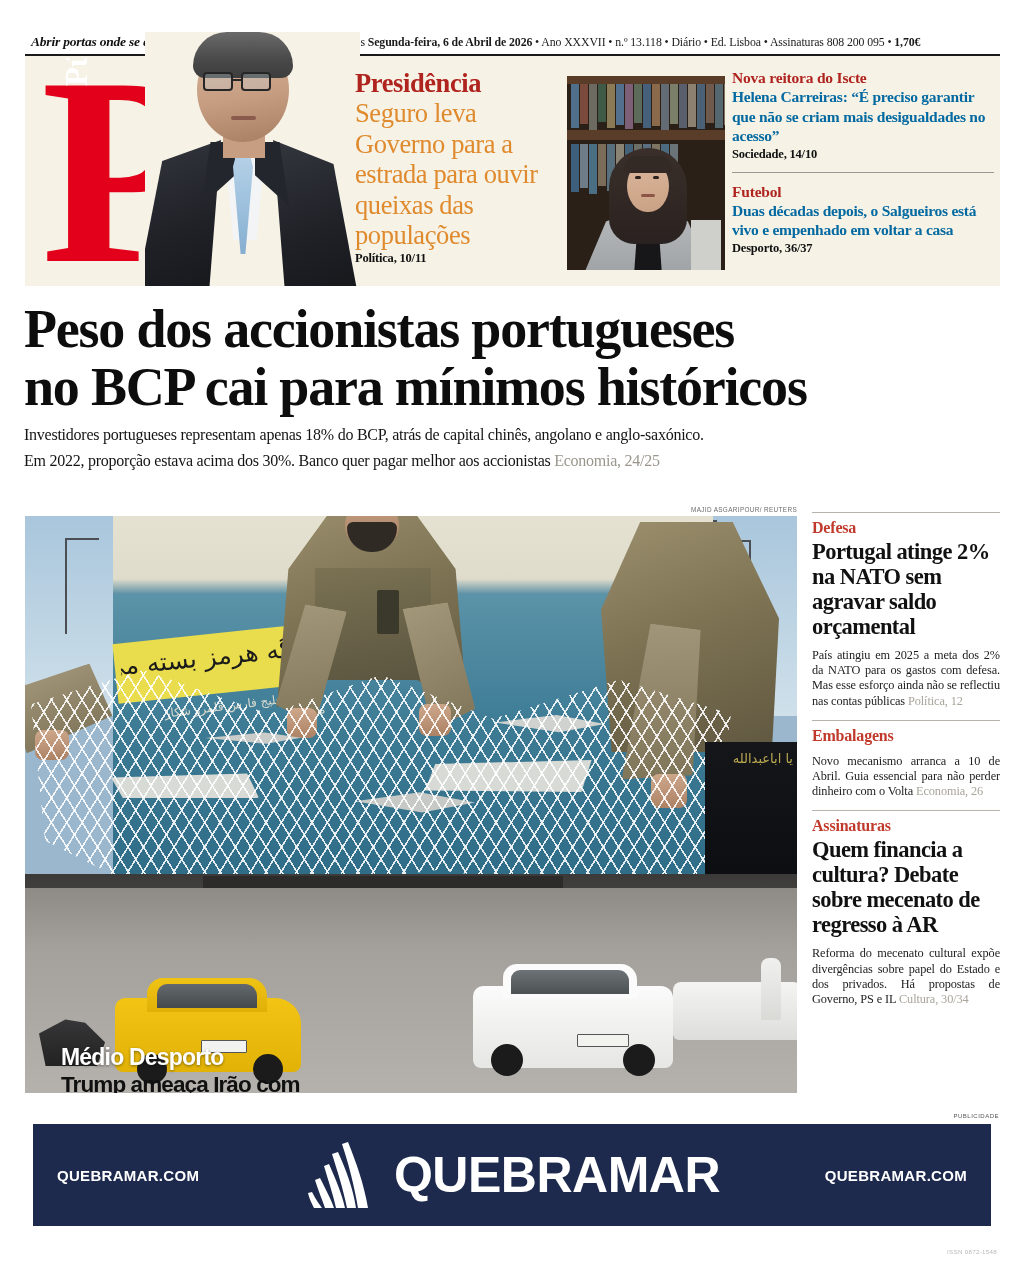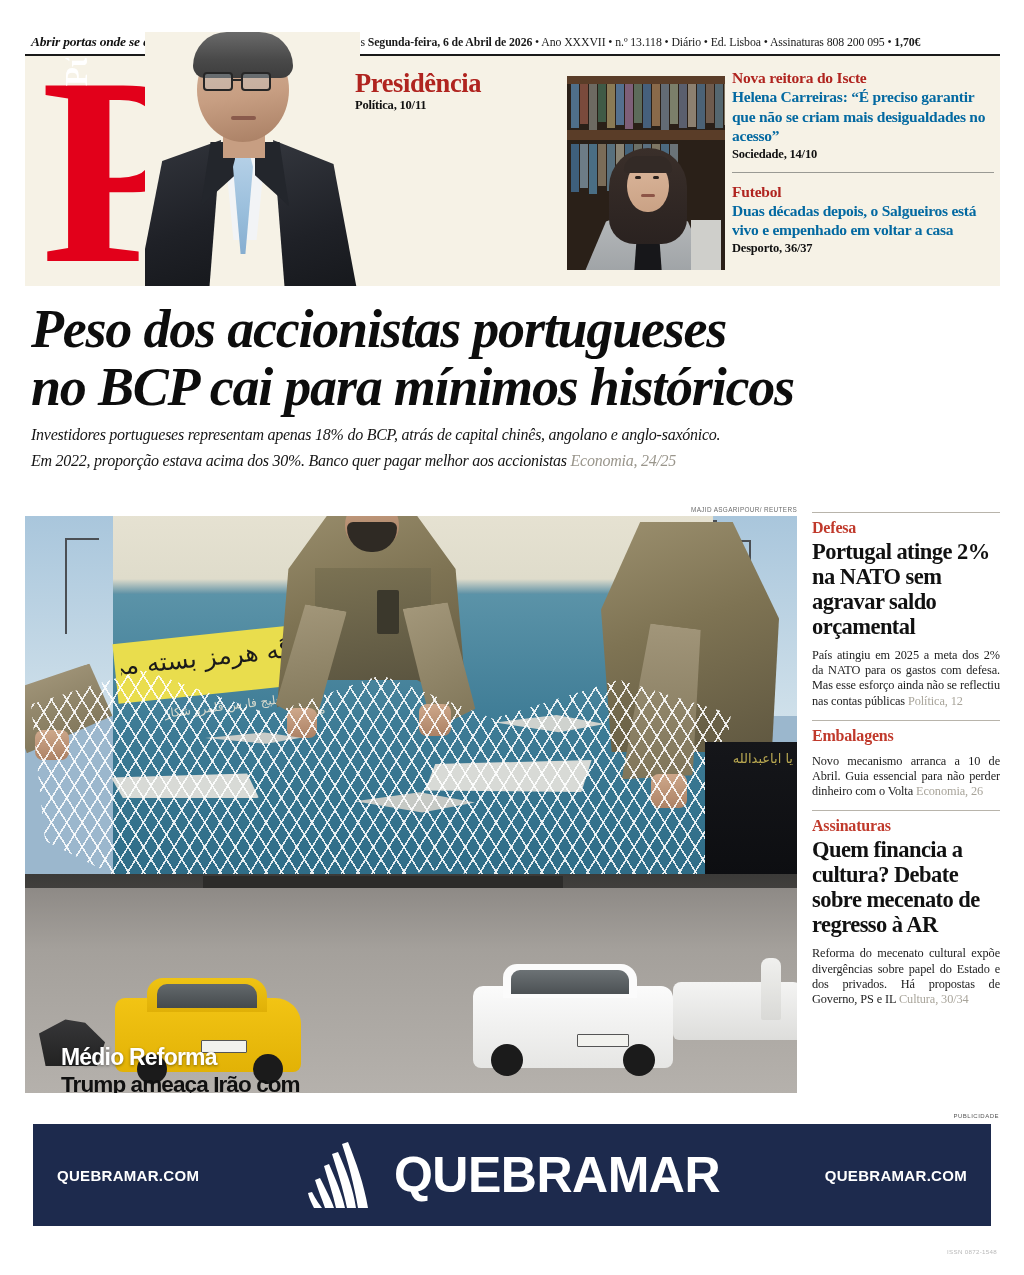--- a/index.html
+++ b/index.html
@@ -181,21 +181,21 @@
   .rail-ref {
     font-size: 12.5px; font-weight: bold; color: #111; letter-spacing: -0.2px;
     margin-top: 1px;
   }
   .rail-divider {
     border-top: 1px solid #9a9a94; margin: 10px 0 9px 0;
   }
 
   
   .mainhead {
-    position:absolute; left:31px; top:300px; width: 960px; font-style: italic;
+    position:absolute; left:24px; top:300px; width: 960px;
   }
   .mainhead h1 {
     font-family: "Liberation Serif", serif;
     font-weight: bold; font-size: 54px; line-height: 58px;
     color:#0d0d0d; letter-spacing: -1.2px;
   }
   .mainhead .lede {
     margin-top: 6px;
     font-size: 16px; line-height: 25.5px; color:#141414;
     letter-spacing: -0.25px;
@@ -512,20 +512,21 @@
     <div class="sg-head"></div>
     <div class="sg-hair"></div>
     <div class="sg-glass-l"></div>
     <div class="sg-glass-r"></div>
     <div class="sg-bridge"></div>
     <div class="sg-mouth"></div>
   </div>
 
   <div class="col-presidencia">
     <div class="kicker-presid">Presidência</div>
+    <div class="head-presid">Seguro leva Governo para a estrada para ouvir queixas das populações</div>
     <div class="ref-presid">Política, 10/11</div>
   </div>
 
   <div class="photo-helena">
     <div class="hl-shelf" style="top:0px;height:8px;"></div>
     <div class="hl-books" style="left:4px;top:8px;">
       <i style="height:44px;background:#4f6f8a"></i>
         <i style="height:40px;background:#7a4a3c"></i>
       <i style="height:46px;background:#6d6a62"></i>
         <i style="height:38px;background:#3f5a46"></i>
@@ -670,21 +671,21 @@
 
   <div class="car car-back"></div>
   <div class="car car-white"></div>
   <div class="car-white-roof"></div>
   <div class="car-white-win"></div>
   <div class="plate" style="left:552px;top:518px;width:52px;"></div>
   <div class="wheel" style="left:466px;top:528px;width:32px;height:32px;"></div>
   <div class="wheel" style="left:598px;top:528px;width:32px;height:32px;"></div>
   <div class="person-w"></div>
 
-  <div class="ov-kicker">Médio Reforma</div>
+  <div class="ov-kicker">Médio Desporto</div>
   <div class="ov-head">Trump ameaça Irão com “inferno” enquanto aponta a possível acordo</div>
 
 </div>
 
 <div class="rightcol">
   <div class="rc-rule-top"></div>
 
   <div>
     <div class="rc-kicker">Defesa</div>
     <div class="rc-head">Portugal atinge 2% na NATO sem agravar saldo orçamental</div>

